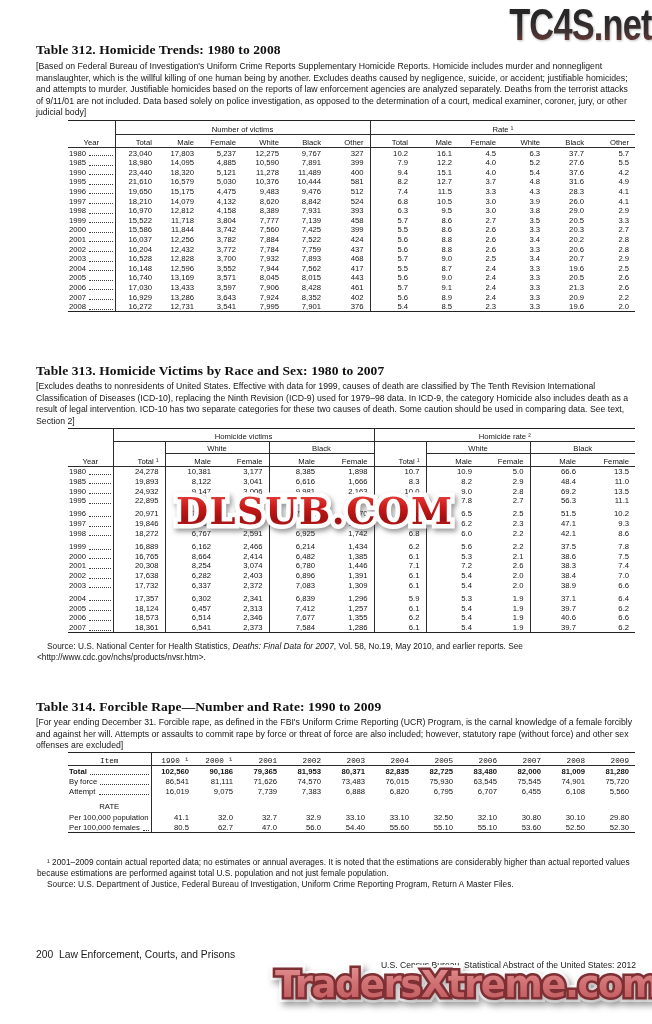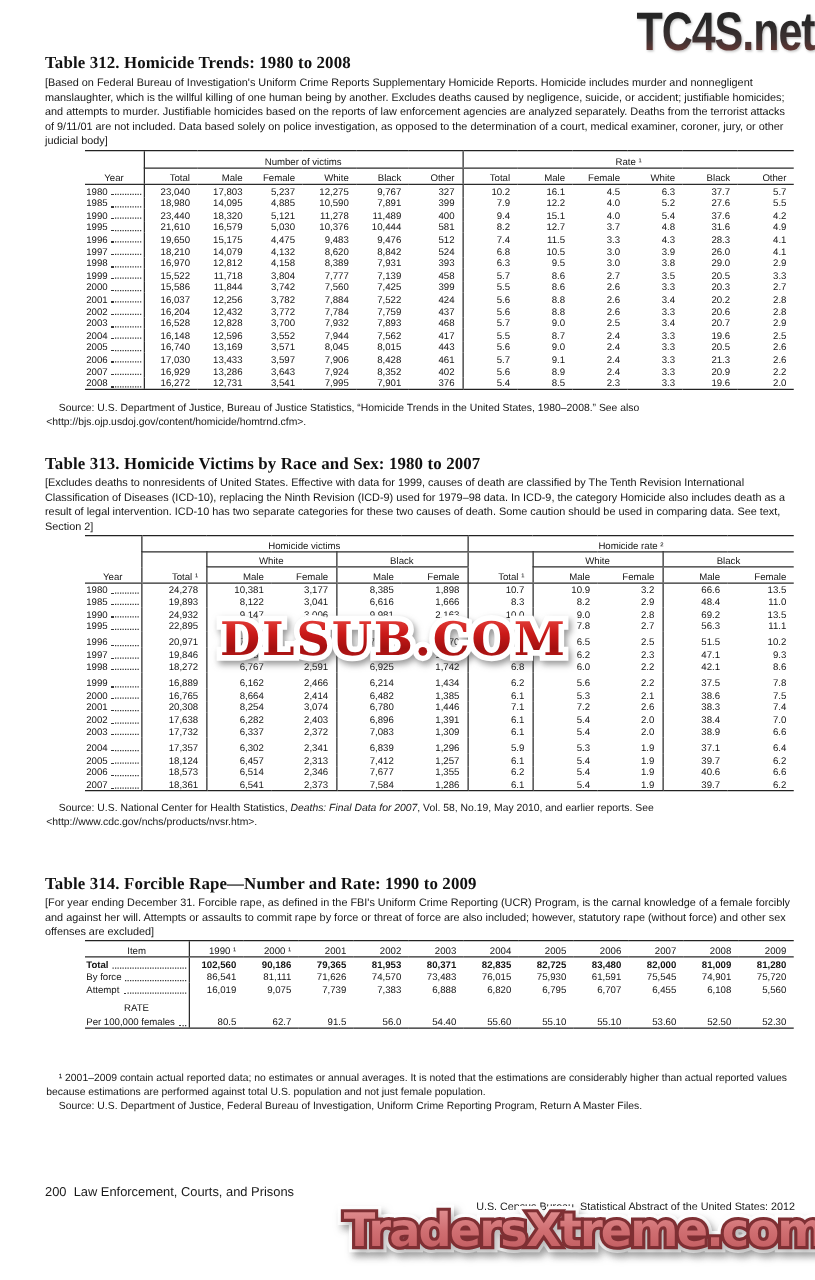--- a/index.html
+++ b/index.html
@@ -26,21 +26,21 @@
   tbody tr:last-child td{border-bottom:1.8px solid #222;}
   tbody tr.gap td{padding-top:3.5px;}
   tbody td{height:9.6px;}
   .t313 tbody td{height:9.7px;}
   .lead{display:flex;align-items:flex-end;padding-left:1px;}
   .lead i{flex:1;border-bottom:1.2px dotted #3a3a3a;margin:0 2px 1.5px 3px;min-width:0;}
   .t314 td{height:10px;}
   .t314 .sec td{padding-top:4px;padding-bottom:1px;height:11px;}
   .t314 .sec td:first-child{text-align:center;}
   .t314 tr.bold td{font-weight:bold;}
-  .t314 th{height:12px;}
+  .t314 th{height:12px;font-family:Liberation Mono, monospace;}
   .t312 th{height:12.5px;}
   .t313 th{height:11.5px;}
 
   .footer-left{font-size:10.3px;color:#1a1a1a;}
   .footer-right{font-size:8.6px;color:#1a1a1a;width:600px;text-align:right;}
 
   
   .wm{pointer-events:none;white-space:nowrap;}
   .wm-tc4s{top:1px;right:0px;font-family:"Liberation Sans",sans-serif;font-weight:bold;font-size:41px;letter-spacing:-1px;transform:scale(.84,1.06);transform-origin:right top;
     background:linear-gradient(180deg,#262626 30%,#3d3232 62%,#7d3a34 92%);-webkit-background-clip:text;background-clip:text;color:transparent;
@@ -440,21 +440,20 @@
           <td class="num">8.5</td>
           <td class="num">2.3</td>
           <td class="num">3.3</td>
           <td class="num">19.6</td>
           <td class="num">2.0</td>
         </tr>
       </tbody>
   </table>
 
   <div class="abs fn" style="top:321px;left:37px;">
-    <p>Source: U.S. Department of Justice, Bureau of Justice Statistics, “Homicide Trends in the United States, 1980–2008.” See also &lt;http://bjs.ojp.usdoj.gov/content/homicide/homtrnd.cfm&gt;.</p>
   </div>
 
   <div class="abs tbl-title" style="top:363px;left:36px;">Table 313. Homicide Victims by Race and Sex: 1980 to 2007</div>
   <div class="abs bracket-note" style="top:381px;left:36px;">[Excludes deaths to nonresidents of United States. Effective with data for 1999, causes of death are classified by The Tenth Revision International Classification of Diseases (ICD-10), replacing the Ninth Revision (ICD-9) used for 1979–98 data. In ICD-9, the category Homicide also includes death as a result of legal intervention. ICD-10 has two separate categories for these two causes of death. Some caution should be used in comparing data. See text, Section 2]</div>
 
   <table class="abs t313" style="top:428px;left:68px;width:567px;">
     <colgroup>
       <col style="width:45px">
       <col style="width:52px">
         <col style="width:52px">
@@ -500,21 +499,21 @@
               <i></i>
             </div>
           </td>
           <td class="num vl">24,278</td>
           <td class="num vl">10,381</td>
           <td class="num">3,177</td>
           <td class="num vl">8,385</td>
           <td class="num">1,898</td>
           <td class="num vl">10.7</td>
           <td class="num vl">10.9</td>
-          <td class="num">3.2</td>
+          <td class="num">5.0</td>
           <td class="num vl">66.6</td>
           <td class="num">13.5</td>
         </tr>
         <tr>
           <td>
             <div class="lead">
               <span>1985</span>
               <i></i>
             </div>
           </td>
@@ -849,21 +848,21 @@
               <i></i>
             </div>
           </td>
           <td class="num vl">86,541</td>
           <td class="num">81,111</td>
           <td class="num">71,626</td>
           <td class="num">74,570</td>
           <td class="num">73,483</td>
           <td class="num">76,015</td>
           <td class="num">75,930</td>
-          <td class="num">61,591</td>
+          <td class="num">63,545</td>
           <td class="num">75,545</td>
           <td class="num">74,901</td>
           <td class="num">75,720</td>
         </tr>
         <tr>
           <td>
             <div class="lead">
               <span>Attempt</span>
               <i></i>
             </div>
@@ -890,27 +889,46 @@
           <td></td>
           <td></td>
           <td></td>
           <td></td>
           <td></td>
           <td></td>
         </tr>
         <tr>
           <td>
             <div class="lead">
+              <span>Per 100,000 population</span>
+              <i></i>
+            </div>
+          </td>
+          <td class="num vl">41.1</td>
+          <td class="num">32.0</td>
+          <td class="num">32.7</td>
+          <td class="num">32.9</td>
+          <td class="num">33.10</td>
+          <td class="num">33.10</td>
+          <td class="num">32.50</td>
+          <td class="num">32.10</td>
+          <td class="num">30.80</td>
+          <td class="num">30.10</td>
+          <td class="num">29.80</td>
+        </tr>
+        <tr>
+          <td>
+            <div class="lead">
               <span>Per 100,000 females</span>
               <i></i>
             </div>
           </td>
           <td class="num vl">80.5</td>
           <td class="num">62.7</td>
-          <td class="num">91.5</td>
+          <td class="num">47.0</td>
           <td class="num">56.0</td>
           <td class="num">54.40</td>
           <td class="num">55.60</td>
           <td class="num">55.10</td>
           <td class="num">55.10</td>
           <td class="num">53.60</td>
           <td class="num">52.50</td>
           <td class="num">52.30</td>
         </tr>
       </tbody>

